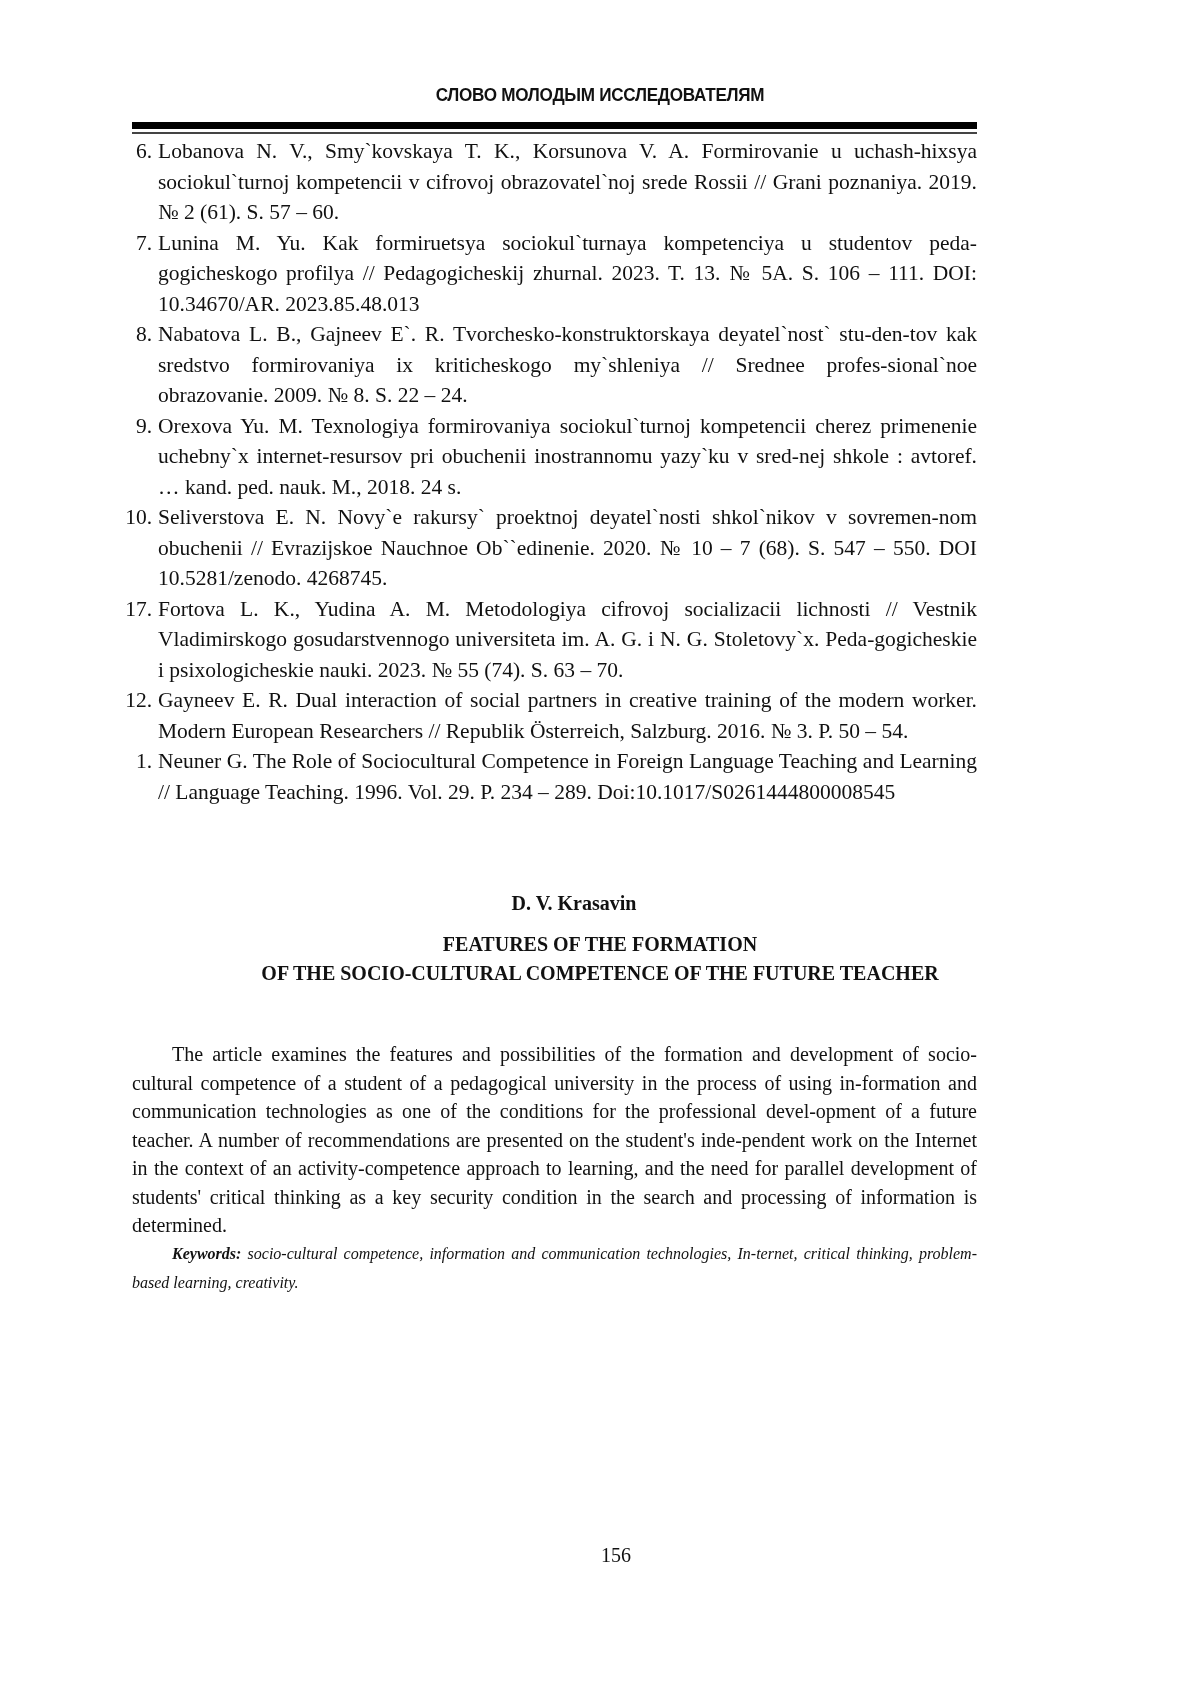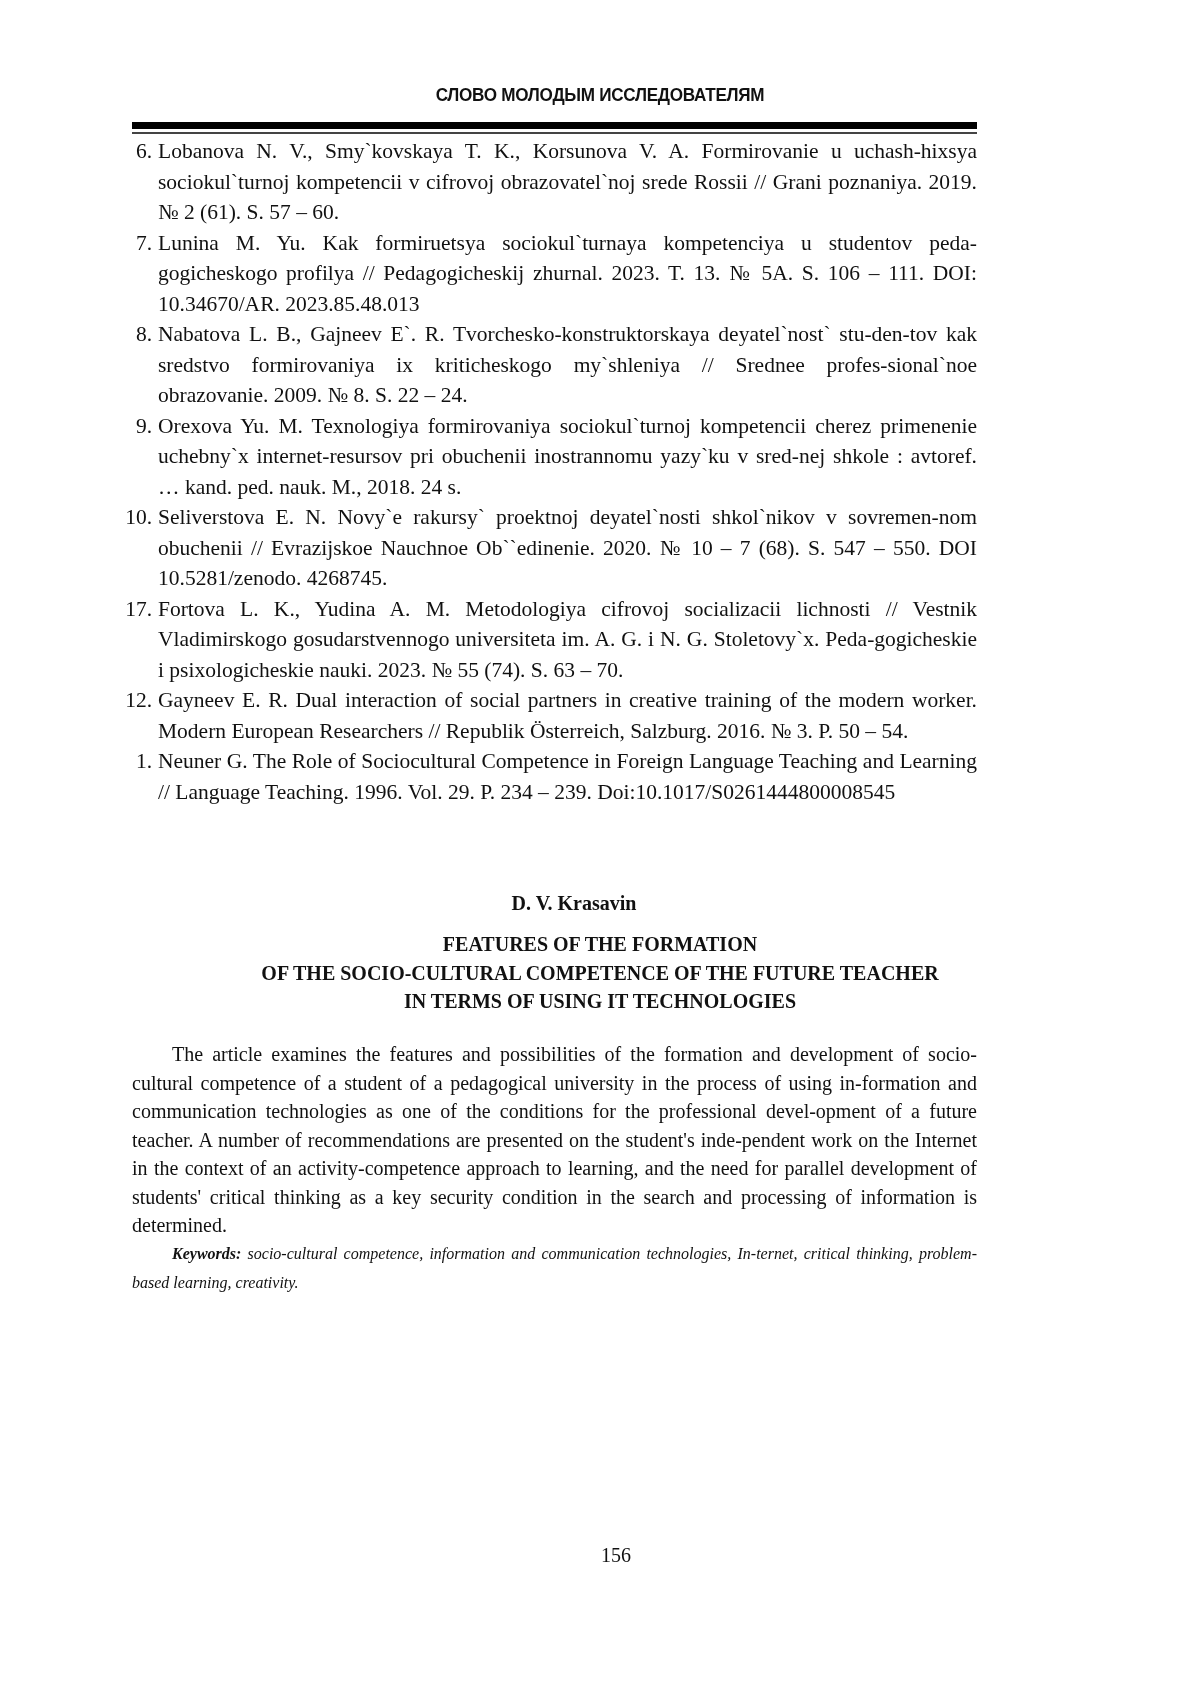--- a/index.html
+++ b/index.html
@@ -53,29 +53,28 @@
   <li class="ref wide">
     <span class="num">17.</span>
     <span>Fortova L. K., Yudina A. M. Metodologiya cifrovoj socializacii lichnosti // Vestnik Vladimirskogo gosudarstvennogo universiteta im. A. G. i N. G. Stoletovy`x. Peda-gogicheskie i psixologicheskie nauki. 2023. № 55 (74). S. 63 – 70.</span>
   </li>
   <li class="ref wide">
     <span class="num">12.</span>
     <span>Gayneev E. R. Dual interaction of social partners in creative training of the modern worker. Modern European Researchers // Republik Österreich, Salzburg. 2016. № 3. P. 50 – 54.</span>
   </li>
   <li class="ref wide">
     <span class="num">1.</span>
-    <span>Neuner G. The Role of Sociocultural Competence in Foreign Language Teaching and Learning // Language Teaching. 1996. Vol. 29. P. 234 – 239. Doi:10.1017/S0261444800008545</span>
+    <span>Neuner G. The Role of Sociocultural Competence in Foreign Language Teaching and Learning // Language Teaching. 1996. Vol. 29. P. 234 – 289. Doi:10.1017/S0261444800008545</span>
   </li>
 </ol>
 
 <div class="author">D. V. Krasavin</div>
 
 <div class="title">
   <div>FEATURES OF THE FORMATION</div>
   <div>OF THE SOCIO-CULTURAL COMPETENCE OF THE FUTURE TEACHER</div>
-  <div>IN TERMS OF USING IT TECHNOLOGIES</div>
 </div>
 
 <p class="abstract">The article examines the features and possibilities of the formation and development of socio-cultural competence of a student of a pedagogical university in the process of using in-formation and communication technologies as one of the conditions for the professional devel-opment of a future teacher. A number of recommendations are presented on the student's inde-pendent work on the Internet in the context of an activity-competence approach to learning, and the need for parallel development of students' critical thinking as a key security condition in the search and processing of information is determined.</p>
 
 <p class="keywords"><b>Keywords:</b><span> socio-cultural competence, information and communication technologies, In-ternet, critical thinking, problem-based learning, creativity.</span></p>
 
 <div class="page-number">156</div>
 
 </body></html>

